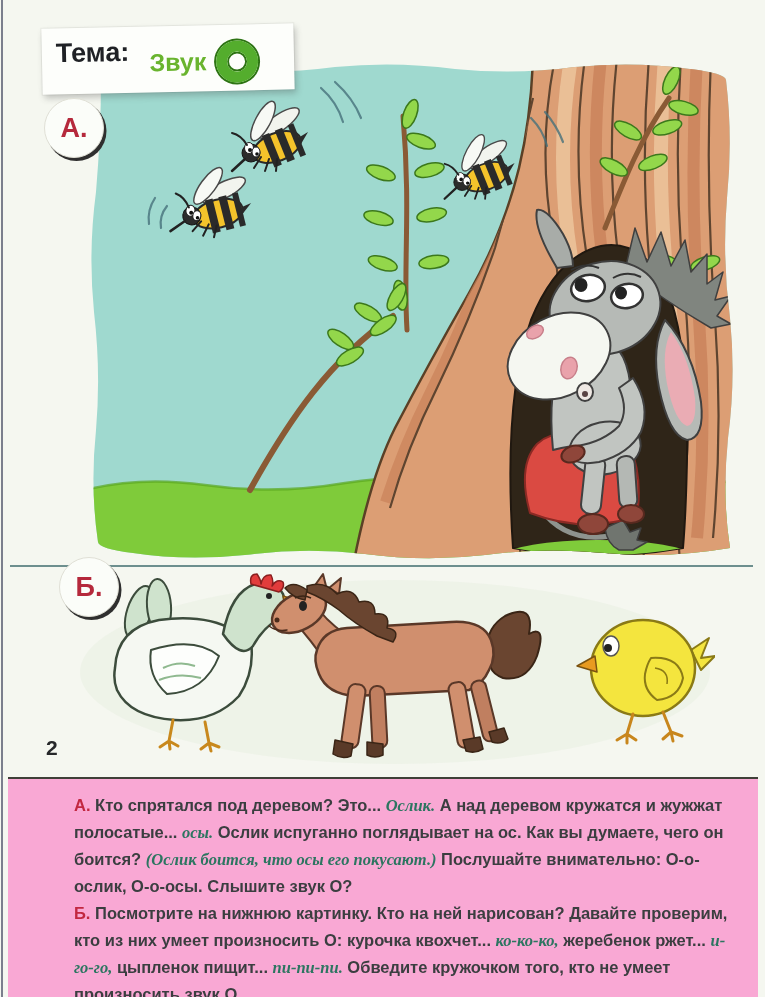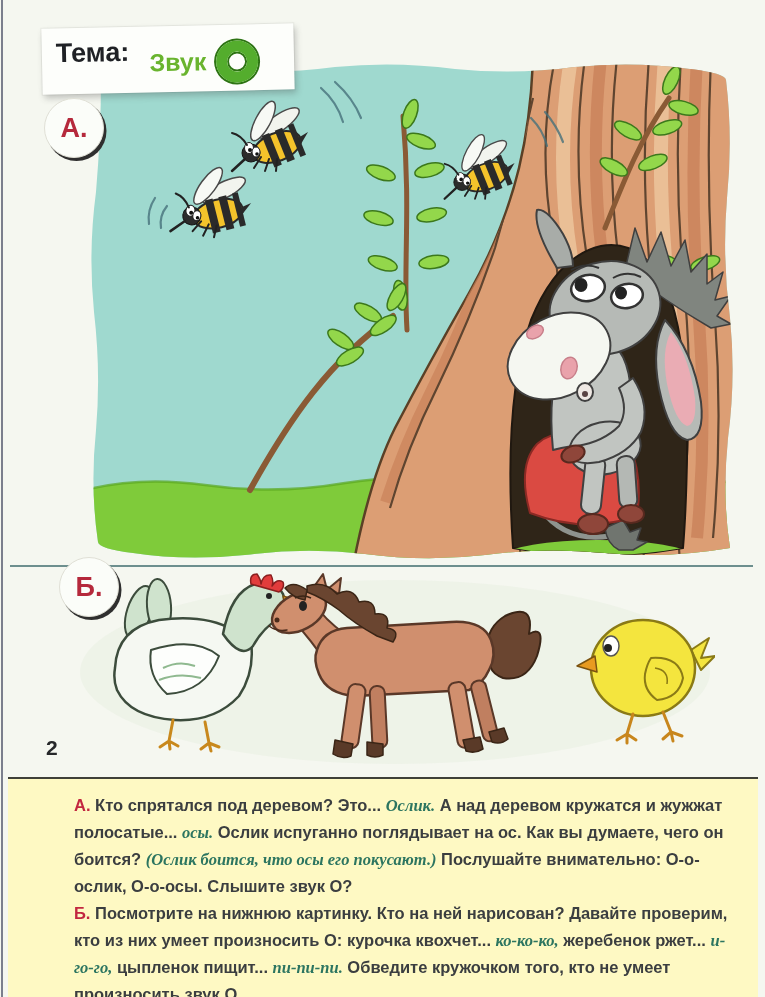--- a/index.html
+++ b/index.html
@@ -39,21 +39,21 @@
 
   .illo-a { position:absolute; left:85px; top:58px; width:655px; height:508px; z-index:1; }
   .illo-b { position:absolute; left:55px; top:572px; width:660px; height:195px; z-index:1; }
   .divider { position:absolute; left:10px; right:12px; top:565px; height:2px; background:#6d8f8e; z-index:2; }
 
   .page-number { position:absolute; left:46px; top:736px; font-weight:bold; font-size:21px; color:#26282a; z-index:4; }
 
   
   .instructions {
     position:absolute; left:8px; right:7px; top:777px; bottom:0;
-    background:#fef9c3; border-top:2px solid #3f4038;
+    background:#f9a8d4; border-top:2px solid #3f4038;
     padding:13px 14px 0 66px; box-sizing:border-box; z-index:3;
   }
   .instr-p {
     margin:0; font-size:16.5px; line-height:27px; font-weight:bold; color:#3b3e40;
   }
   .mark { color:#c22740; }
   .it {
     font-family:"Liberation Serif", serif; font-style:italic; font-weight:600;
     color:#2c7560;
   }

